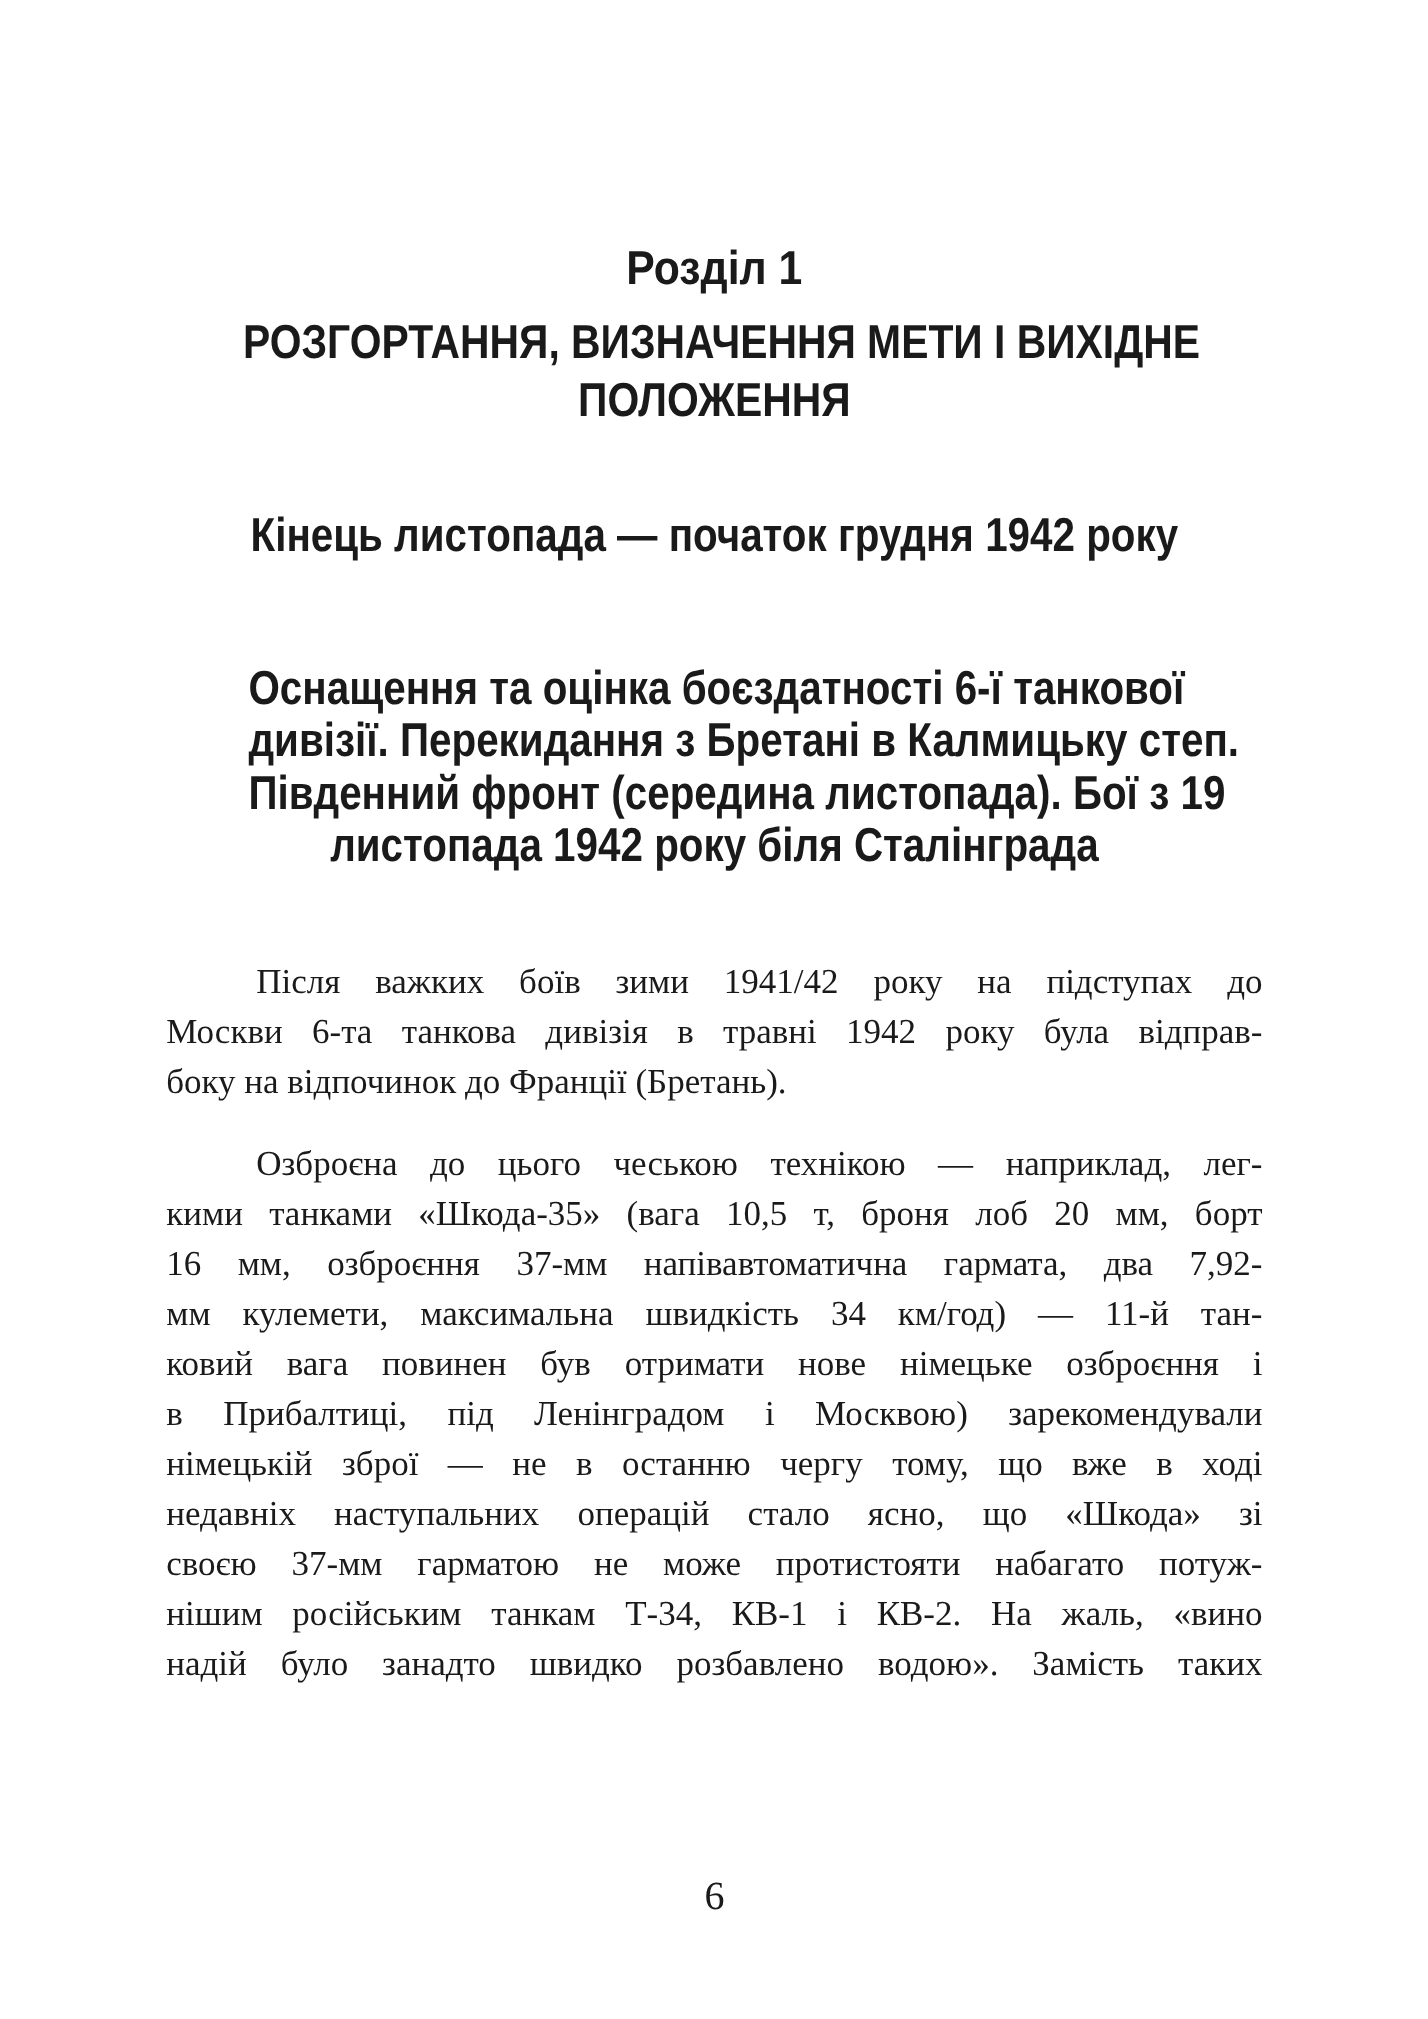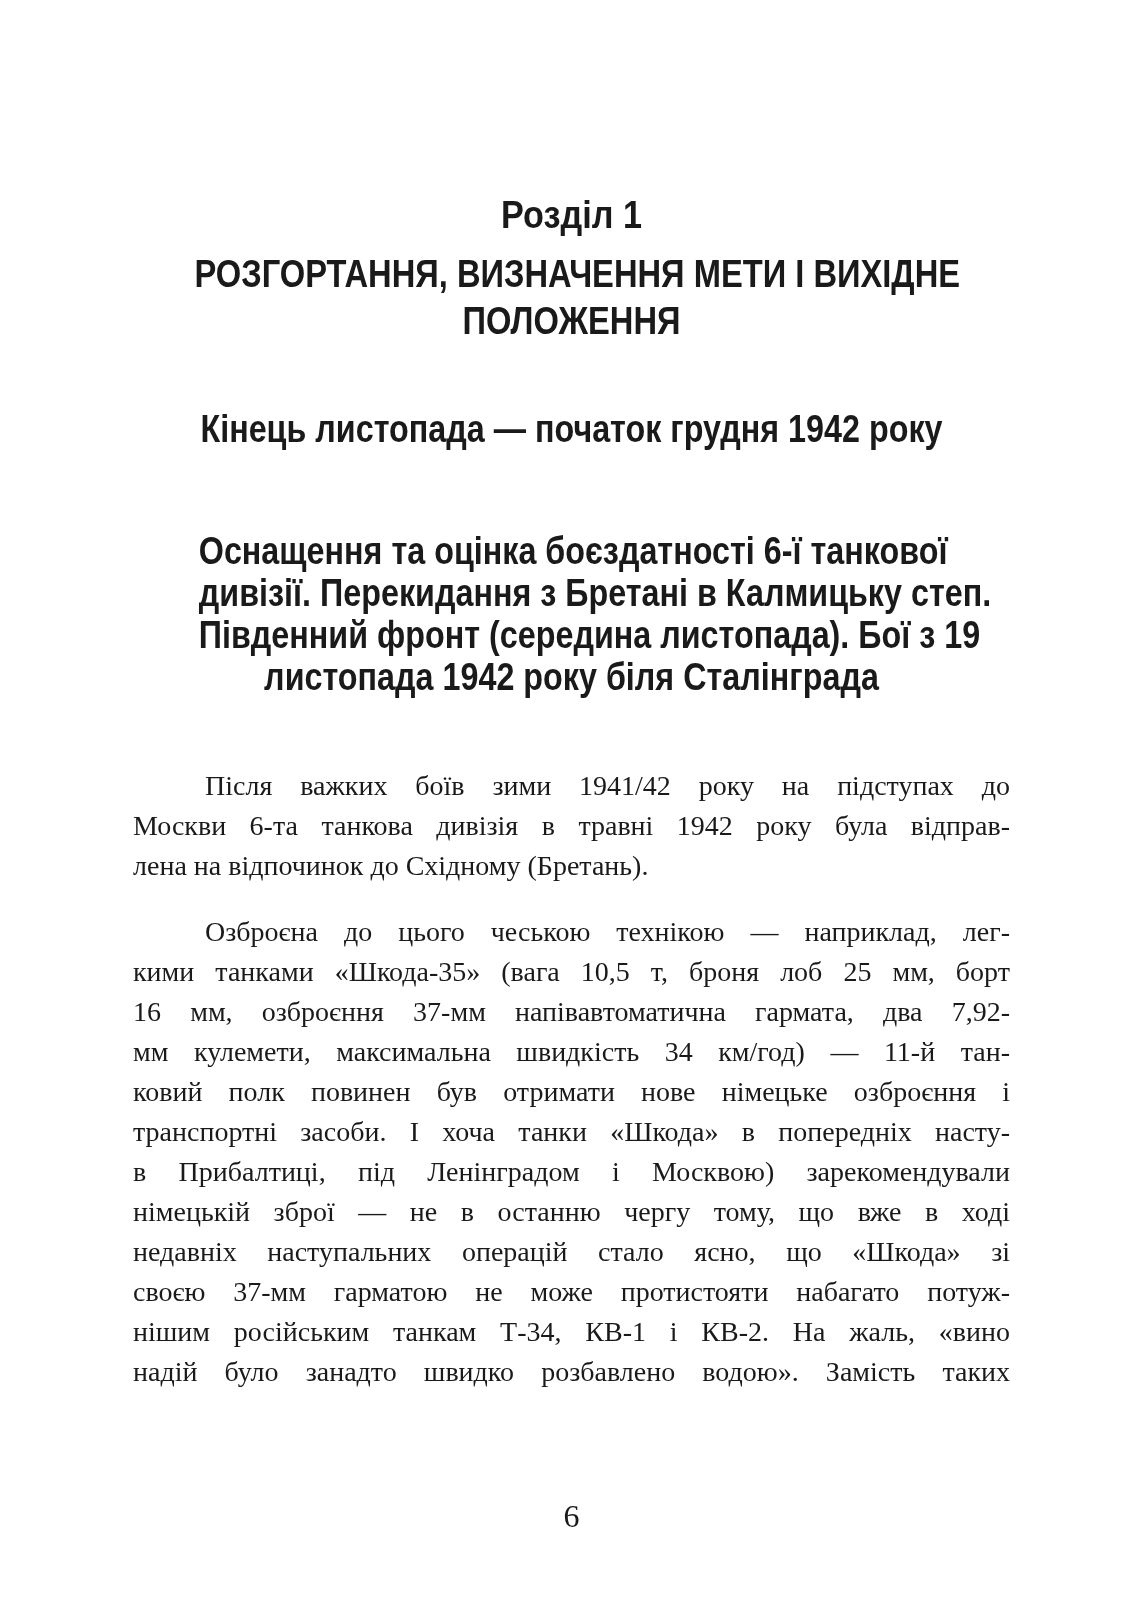--- a/index.html
+++ b/index.html
@@ -101,30 +101,29 @@
   <div class="centered-block sans section-heading">
     <div class="h-line">Оснащення та оцінка боєздатності 6-ї танкової</div>
     <div class="h-line">дивізії. Перекидання з Бретані в Калмицьку степ.</div>
     <div class="h-line">Південний фронт (середина листопада). Бої з 19</div>
     <div class="h-line">листопада 1942 року біля Сталінграда</div>
   </div>
 
   <div class="para para-1">
     <div class="line first">Після важких боїв зими 1941/42 року на підступах до</div>
     <div class="line">Москви 6-та танкова дивізія в травні 1942 року була відправ-</div>
-    <div class="line last">лена на відпочинок до Східному (Бретань).</div>
+    <div class="line last">боку на відпочинок до Франції (Бретань).</div>
   </div>
 
   <div class="para para-2">
     <div class="line first">Озброєна до цього чеською технікою — наприклад, лег-</div>
-    <div class="line">кими танками «Шкода-35» (вага 10,5 т, броня лоб 25 мм, борт</div>
+    <div class="line">кими танками «Шкода-35» (вага 10,5 т, броня лоб 20 мм, борт</div>
     <div class="line">16 мм, озброєння 37-мм напівавтоматична гармата, два 7,92-</div>
     <div class="line">мм кулемети, максимальна швидкість 34 км/год) — 11-й тан-</div>
-    <div class="line">ковий полк повинен був отримати нове німецьке озброєння і</div>
-    <div class="line">транспортні засоби. І хоча танки «Шкода» в попередніх насту-</div>
+    <div class="line">ковий вага повинен був отримати нове німецьке озброєння і</div>
     <div class="line">в Прибалтиці, під Ленінградом і Москвою) зарекомендували</div>
     <div class="line">німецькій зброї — не в останню чергу тому, що вже в ході</div>
     <div class="line">недавніх наступальних операцій стало ясно, що «Шкода» зі</div>
     <div class="line">своєю 37-мм гарматою не може протистояти набагато потуж-</div>
     <div class="line">нішим російським танкам Т-34, КВ-1 і КВ-2. На жаль, «вино</div>
     <div class="line">надій було занадто швидко розбавлено водою». Замість таких</div>
   </div>
 
   <div class="centered-block serif page-number">6</div>
 

